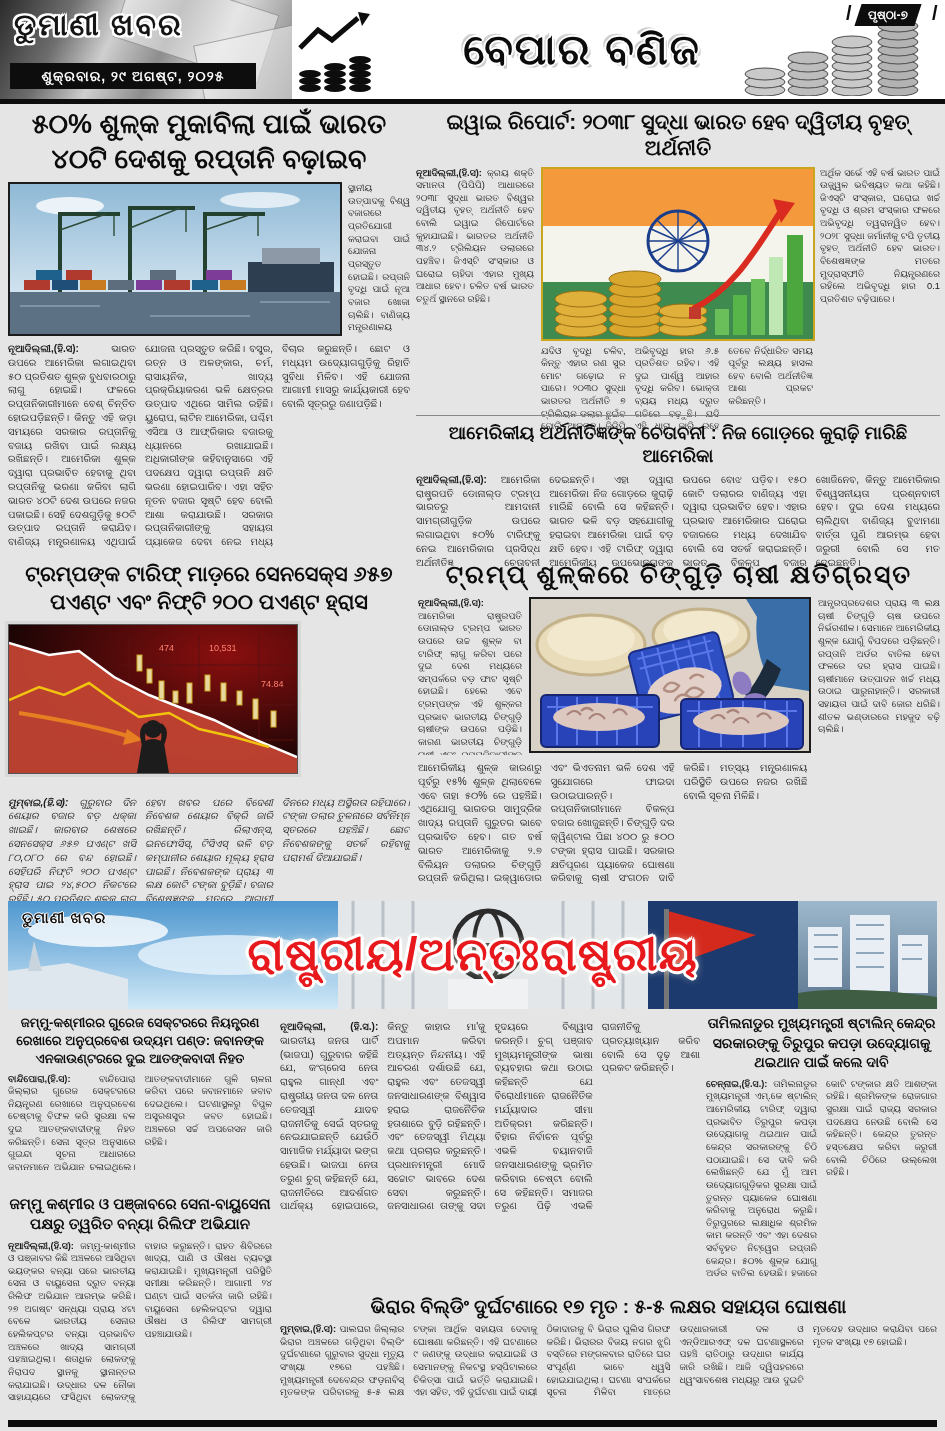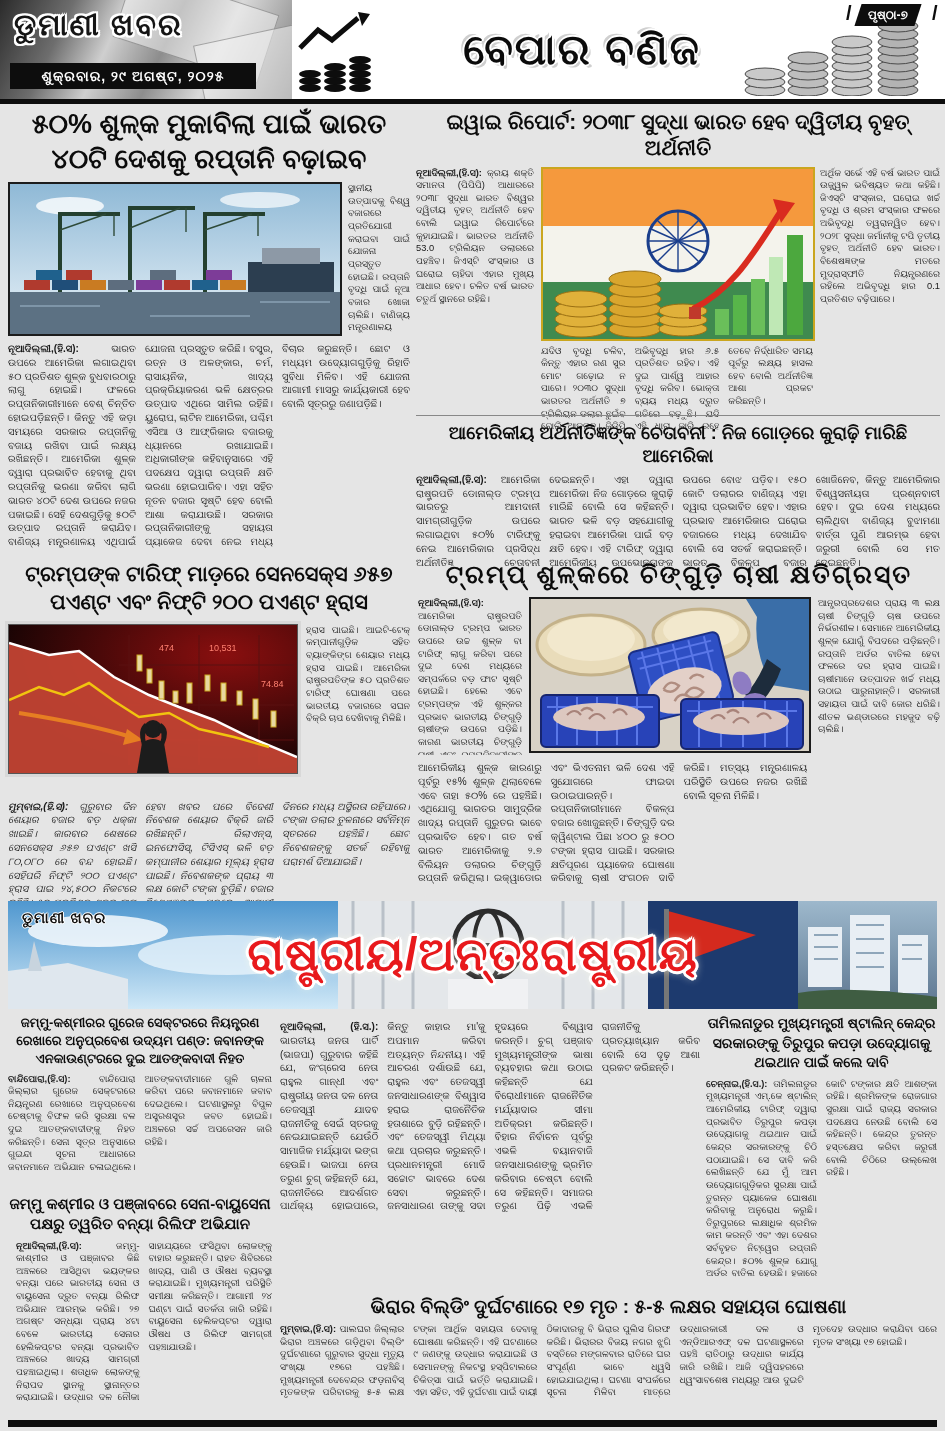--- a/index.html
+++ b/index.html
@@ -191,21 +191,21 @@
       <span class="dl">ନୂଆଦିଲ୍ଲୀ,(ହି.ସ):</span>
       <span>ଭାରତ ଉପରେ ଆମେରିକା ଲଗାଇଥିବା ୫୦ ପ୍ରତିଶତ ଶୁଳ୍କ ବୁଧବାରଠାରୁ ଲାଗୁ ହୋଇଛି। ଫଳରେ ରପ୍ତାନିକାରୀମାନେ ବେଶ୍ ଚିନ୍ତିତ ହୋଇପଡ଼ିଛନ୍ତି। କିନ୍ତୁ ଏହି କଡ଼ା ସମୟରେ ସରକାର ରପ୍ତାନିକୁ ବଜାୟ ରଖିବା ପାଇଁ ଲକ୍ଷ୍ୟ ରଖିଛନ୍ତି। ଆମେରିକା ଶୁଳ୍କ ଦ୍ୱାରା ପ୍ରଭାବିତ ହେବାକୁ ଥିବା ରପ୍ତାନିକୁ ଭରଣା କରିବା ଲାଗି ଭାରତ ୪୦ଟି ଦେଶ ଉପରେ ନଜର ପକାଇଛି। ସେହି ଦେଶଗୁଡ଼ିକୁ ୫୦ଟି ଉତ୍ପାଦ ରପ୍ତାନି କରାଯିବ। ବାଣିଜ୍ୟ ମନ୍ତ୍ରଣାଳୟ ଏଥିପାଇଁ ଯୋଜନା ପ୍ରସ୍ତୁତ କରିଛି। ବସ୍ତ୍ର, ରତ୍ନ ଓ ଅଳଙ୍କାର, ଚର୍ମ, ରାସାୟନିକ, ଖାଦ୍ୟ ପ୍ରକ୍ରିୟାକରଣ ଭଳି କ୍ଷେତ୍ରର ଉତ୍ପାଦ ଏଥିରେ ସାମିଲ ରହିଛି। ୟୁରୋପ, ଲାଟିନ ଆମେରିକା, ପଶ୍ଚିମ ଏସିଆ ଓ ଆଫ୍ରିକାର ବଜାରକୁ ଧ୍ୟାନରେ ରଖାଯାଇଛି। ଅଧିକାରୀଙ୍କ କହିବାନୁସାରେ ଏହି ପଦକ୍ଷେପ ଦ୍ୱାରା ରପ୍ତାନି କ୍ଷତି ଭରଣା ହୋଇପାରିବ। ଏହା ସହିତ ନୂତନ ବଜାର ସୃଷ୍ଟି ହେବ ବୋଲି ଆଶା କରାଯାଉଛି। ସରକାର ରପ୍ତାନିକାରୀଙ୍କୁ ସହାୟତା ପ୍ୟାକେଜ ଦେବା ନେଇ ମଧ୍ୟ ବିଚାର କରୁଛନ୍ତି। ଛୋଟ ଓ ମଧ୍ୟମ ଉଦ୍ୟୋଗଗୁଡ଼ିକୁ ରିହାତି ସୁବିଧା ମିଳିବ। ଏହି ଯୋଜନା ଆଗାମୀ ମାସରୁ କାର୍ଯ୍ୟକାରୀ ହେବ ବୋଲି ସୂତ୍ରରୁ ଜଣାପଡ଼ିଛି।</span>
     </div>
   </div>
 
   <div class="abs" style="left:416px;top:109px;width:524px;height:304px;">
     <h2 class="hl" style="font-size:21px;line-height:1.25;">ଇୱାଇ ରିପୋର୍ଟ: ୨୦୩୮ ସୁଦ୍ଧା ଭାରତ ହେବ ଦ୍ୱିତୀୟ ବୃହତ୍ ଅର୍ଥନୀତି</h2>
     <div style="display:flex;gap:7px;margin-top:5px;">
       <div class="jtext jsmall" style="width:118px;height:268px;">
         <span class="dl">ନୂଆଦିଲ୍ଲୀ,(ହି.ସ):</span>
-        <span>କ୍ରୟ ଶକ୍ତି ସମାନତା (ପିପିପି) ଆଧାରରେ ୨୦୩୮ ସୁଦ୍ଧା ଭାରତ ବିଶ୍ୱର ଦ୍ୱିତୀୟ ବୃହତ୍ ଅର୍ଥନୀତି ହେବ ବୋଲି ଇୱାଇ ରିପୋର୍ଟରେ କୁହାଯାଇଛି। ଭାରତର ଅର୍ଥନୀତି 53.0 ଟ୍ରିଲିୟନ ଡଲାରରେ ପହଞ୍ଚିବ। ଜିଏସ୍‌ଟି ସଂସ୍କାର ଓ ଘରୋଇ ଚାହିଦା ଏହାର ମୁଖ୍ୟ ଆଧାର ହେବ। ଚଳିତ ବର୍ଷ ଭାରତ ଚତୁର୍ଥ ସ୍ଥାନରେ ରହିଛି।</span>
+        <span>କ୍ରୟ ଶକ୍ତି ସମାନତା (ପିପିପି) ଆଧାରରେ ୨୦୩୮ ସୁଦ୍ଧା ଭାରତ ବିଶ୍ୱର ଦ୍ୱିତୀୟ ବୃହତ୍ ଅର୍ଥନୀତି ହେବ ବୋଲି ଇୱାଇ ରିପୋର୍ଟରେ କୁହାଯାଇଛି। ଭାରତର ଅର୍ଥନୀତି ୩୪.୨ ଟ୍ରିଲିୟନ ଡଲାରରେ ପହଞ୍ଚିବ। ଜିଏସ୍‌ଟି ସଂସ୍କାର ଓ ଘରୋଇ ଚାହିଦା ଏହାର ମୁଖ୍ୟ ଆଧାର ହେବ। ଚଳିତ ବର୍ଷ ଭାରତ ଚତୁର୍ଥ ସ୍ଥାନରେ ରହିଛି।</span>
       </div>
       <div style="width:272px;">
         <figure>
           <svg width="270" height="170" viewBox="0 0 270 170" style="display:block;border:2px solid #caa61f;">
             <rect width="270" height="57" fill="#f5993d"></rect>
             <rect y="57" width="270" height="56" fill="#f4f3ec"></rect>
             <rect y="113" width="270" height="57" fill="#3f8a4f"></rect>
             <circle cx="135" cy="72" r="30" fill="none" stroke="#1a3e8c" stroke-width="3"></circle>
             <g stroke="#1a3e8c" stroke-width="1.4">
               <line x1="135" y1="42" x2="135" y2="102"></line>
@@ -305,21 +305,20 @@
             <text x="252" y="62">74.84</text>
           </g>
           <g fill="#1c1c1c">
             <circle cx="144" cy="104" r="9"></circle>
             <path d="M128,148 L133,118 Q144,110 155,118 L160,148 Z"></path>
             <path d="M133,120 Q128,104 136,98 L140,103 Q134,108 137,118 Z"></path>
             <path d="M155,120 Q162,104 152,98 L149,103 Q155,108 151,118 Z"></path>
           </g>
         </svg>
       </figure>
-      <div class="jtext jsmall" style="flex:1;height:154px;">ହ୍ରାସ ପାଇଛି। ଆଇଟି-ଟେକ୍ କମ୍ପାନୀଗୁଡ଼ିକ ସହିତ ବ୍ୟାଙ୍କିଙ୍ଗ ଶେୟାର ମଧ୍ୟ ହ୍ରାସ ପାଇଛି। ଆମେରିକା ରାଷ୍ଟ୍ରପତିଙ୍କ ୫୦ ପ୍ରତିଶତ ଟାରିଫ୍ ଘୋଷଣା ପରେ ଭାରତୀୟ ବଜାରରେ ସଘନ ବିକ୍ରି ଚାପ ଦେଖିବାକୁ ମିଳିଛି।</div>
     </div>
     <div class="jtext cols3" style="margin-top:22px;height:112px;font-style:italic;">
       <span class="dl">ମୁମ୍ବାଇ,(ହି.ସ):</span>
       <span>ଗୁରୁବାର ଦିନ ଶେୟାର ବଜାର ବଡ଼ ଧକ୍କା ଖାଇଛି। କାରବାର ଶେଷରେ ସେନସେକ୍ସ ୬୫୭ ପଏଣ୍ଟ ଖସି ୮୦,୦୮୦ ରେ ବନ୍ଦ ହୋଇଛି। ସେହିପରି ନିଫ୍ଟି ୨୦୦ ପଏଣ୍ଟ ହ୍ରାସ ପାଇ ୨୪,୫୦୦ ନିକଟରେ ରହିଛି। ୫୦ ପ୍ରତିଶତ ଶୁଳ୍କ ଲାଗୁ ହେବା ଖବର ପରେ ବିଦେଶୀ ନିବେଶକ ଶେୟାର ବିକ୍ରି ଜାରି ରଖିଛନ୍ତି। ରିଲାଏନ୍ସ, ଇନଫୋସିସ୍, ଟିସିଏସ୍ ଭଳି ବଡ଼ କମ୍ପାନୀର ଶେୟାର ମୂଲ୍ୟ ହ୍ରାସ ପାଇଛି। ନିବେଶକଙ୍କ ପ୍ରାୟ ୩ ଲକ୍ଷ କୋଟି ଟଙ୍କା ବୁଡ଼ିଛି। ବଜାର ବିଶେଷଜ୍ଞଙ୍କ ମତରେ ଆଗାମୀ ଦିନରେ ମଧ୍ୟ ଅସ୍ଥିରତା ରହିପାରେ। ଟଙ୍କା ଡଲାର ତୁଳନାରେ ସର୍ବନିମ୍ନ ସ୍ତରରେ ପହଞ୍ଚିଛି। ଛୋଟ ନିବେଶକଙ୍କୁ ସତର୍କ ରହିବାକୁ ପରାମର୍ଶ ଦିଆଯାଇଛି।</span>
     </div>
   </div>
 
   <div class="abs" style="left:418px;top:560px;width:522px;height:338px;">
     <h2 class="hl" style="font-size:25px;letter-spacing:2px;">ଟ୍ରମ୍ପ୍ ଶୁଳ୍କରେ ଚିଙ୍ଗୁଡ଼ି ଚାଷୀ କ୍ଷତିଗ୍ରସ୍ତ</h2>
     <div style="display:flex;gap:7px;margin-top:7px;">
@@ -455,21 +454,21 @@
   <div class="abs" style="left:8px;top:1014px;width:264px;height:178px;">
     <h3 class="hl" style="font-size:13px;line-height:1.4;">ଜମ୍ମୁ-କଶ୍ମୀରର ଗୁରେଜ ସେକ୍ଟରରେ ନିୟନ୍ତ୍ରଣ ରେଖାରେ ଅନୁପ୍ରବେଶ ଉଦ୍ୟମ ପଣ୍ଡ: ଜବାନଙ୍କ ଏନକାଉଣ୍ଟରରେ ଦୁଇ ଆତଙ୍କବାଦୀ ନିହତ</h3>
     <div class="jtext jsmall cols2" style="margin-top:4px;height:112px;">
       <span class="dl">ବାନ୍ଦିପୋରା,(ହି.ସ):</span>
       <span>ବାନ୍ଦିପୋରା ଜିଲ୍ଲାର ଗୁରେଜ ସେକ୍ଟରରେ ନିୟନ୍ତ୍ରଣ ରେଖାରେ ଅନୁପ୍ରବେଶ ଚେଷ୍ଟାକୁ ବିଫଳ କରି ସୁରକ୍ଷା ବଳ ଦୁଇ ଆତଙ୍କବାଦୀଙ୍କୁ ନିହତ କରିଛନ୍ତି। ସେନା ସୂତ୍ର ଅନୁସାରେ ଗୁଇନ୍ଦା ସୂଚନା ଆଧାରରେ ଜବାନମାନେ ଅଭିଯାନ ଚଳାଇଥିଲେ। ଆତଙ୍କବାଦୀମାନେ ଗୁଳି ଚାଳନା କରିବା ପରେ ଜବାନମାନେ ଜବାବ ଦେଇଥିଲେ। ଘଟଣାସ୍ଥଳରୁ ବିପୁଳ ଅସ୍ତ୍ରଶସ୍ତ୍ର ଜବତ ହୋଇଛି। ଅଞ୍ଚଳରେ ସର୍ଚ୍ଚ ଅପରେସନ ଜାରି ରହିଛି।</span>
     </div>
   </div>
 
   <div class="abs" style="left:8px;top:1194px;width:264px;height:228px;">
     <h3 class="hl" style="font-size:15px;line-height:1.35;">ଜମ୍ମୁ କଶ୍ମୀର ଓ ପଞ୍ଜାବରେ ସେନା-ବାୟୁସେନା ପକ୍ଷରୁ ତ୍ୱରିତ ବନ୍ୟା ରିଲିଫ ଅଭିଯାନ</h3>
-    <div class="jtext jsmall cols2" style="margin-top:5px;height:174px;margin-left:8px;">
+    <div class="jtext jsmall cols2" style="margin-top:5px;height:174px;">
       <span class="dl">ନୂଆଦିଲ୍ଲୀ,(ହି.ସ):</span>
       <span>ଜମ୍ମୁ-କାଶ୍ମୀର ଓ ପଞ୍ଜାବର କିଛି ଅଞ୍ଚଳରେ ଆସିଥିବା ଭୟଙ୍କର ବନ୍ୟା ପରେ ଭାରତୀୟ ସେନା ଓ ବାୟୁସେନା ଦ୍ରୁତ ବନ୍ୟା ରିଲିଫ ଅଭିଯାନ ଆରମ୍ଭ କରିଛି। ୨୭ ଅଗଷ୍ଟ ସନ୍ଧ୍ୟା ପ୍ରାୟ ୪ଟା ବେଳେ ଭାରତୀୟ ସେନାର ହେଲିକପ୍ଟର ବନ୍ୟା ପ୍ରଭାବିତ ଅଞ୍ଚଳରେ ଖାଦ୍ୟ ସାମଗ୍ରୀ ପହଞ୍ଚାଇଥିଲା। ଶତାଧିକ ଲୋକଙ୍କୁ ନିରାପଦ ସ୍ଥାନକୁ ସ୍ଥାନାନ୍ତର କରାଯାଇଛି। ଉଦ୍ଧାର ଦଳ ନୌକା ସାହାଯ୍ୟରେ ଫସିଥିବା ଲୋକଙ୍କୁ ବାହାର କରୁଛନ୍ତି। ରାହତ ଶିବିରରେ ଖାଦ୍ୟ, ପାଣି ଓ ଔଷଧ ବ୍ୟବସ୍ଥା କରାଯାଇଛି। ମୁଖ୍ୟମନ୍ତ୍ରୀ ପରିସ୍ଥିତି ସମୀକ୍ଷା କରିଛନ୍ତି। ଆଗାମୀ ୨୪ ଘଣ୍ଟା ପାଇଁ ସତର୍କତା ଜାରି ରହିଛି। ବାୟୁସେନା ହେଲିକପ୍ଟର ଦ୍ୱାରା ଔଷଧ ଓ ରିଲିଫ ସାମଗ୍ରୀ ପହଞ୍ଚାଯାଉଛି।</span>
     </div>
   </div>
 
   <div class="abs" style="left:280px;top:1014px;width:420px;height:280px;">
     <div class="jtext cols4" style="margin-top:6px;height:204px;">
       <span class="dl">ନୂଆଦିଲ୍ଲୀ, (ହି.ସ.):</span>
       <span>ଭାରତୀୟ ଜନତା ପାର୍ଟି (ଭାଜପା) ଗୁରୁବାର କହିଛି ଯେ, କଂଗ୍ରେସ ନେତା ରାହୁଲ ଗାନ୍ଧୀ ଏବଂ ରାଷ୍ଟ୍ରୀୟ ଜନତା ଦଳ ନେତା ତେଜସ୍ୱୀ ଯାଦବ ରାଜନୀତିକୁ ସେଇଁ ସ୍ତରକୁ ନେଇଯାଇଛନ୍ତି ଯେଉଁଠି ସାମାଜିକ ମର୍ଯ୍ୟାଦା ଭଙ୍ଗ ହେଉଛି। ଭାଜପା ନେତା ତରୁଣ ଚୁଗ୍ କହିଛନ୍ତି ଯେ, ରାଜନୀତିରେ ଆଦର୍ଶଗତ ପାର୍ଥକ୍ୟ ହୋଇପାରେ, କିନ୍ତୁ କାହାର ମା'କୁ ଅପମାନ କରିବା ଅତ୍ୟନ୍ତ ନିନ୍ଦନୀୟ। ଏହି ଆଚରଣ ଦର୍ଶାଉଛି ଯେ, ରାହୁଲ ଏବଂ ତେଜସ୍ୱୀ ଜନସାଧାରଣଙ୍କ ବିଶ୍ୱାସ ହରାଇ ରାଜନୈତିକ ହତାଶାରେ ବୁଡ଼ି ରହିଛନ୍ତି। ଏବଂ ତେଜସ୍ୱୀ ମିଥ୍ୟା କଥା ପ୍ରଚାର କରୁଛନ୍ତି। ପ୍ରଧାନମନ୍ତ୍ରୀ ମୋଦି ସଚ୍ଚୋଟ ଭାବରେ ଦେଶ ସେବା କରୁଛନ୍ତି। ଜନସାଧାରଣ ତାଙ୍କୁ ସଦା ହୃଦୟରେ ବିଶ୍ୱାସ କରନ୍ତି। ଚୁଗ୍ ପଞ୍ଜାବ ମୁଖ୍ୟମନ୍ତ୍ରୀଙ୍କ ଭାଷା ବ୍ୟବହାର କଥା ଉଠାଇ କହିଛନ୍ତି ଯେ ବିରୋଧୀମାନେ ରାଜନୈତିକ ମର୍ଯ୍ୟାଦାର ସୀମା ଅତିକ୍ରମ କରିଛନ୍ତି। ବିହାର ନିର୍ବାଚନ ପୂର୍ବରୁ ଏଭଳି ବୟାନବାଜି ଜନସାଧାରଣଙ୍କୁ ଭ୍ରମିତ କରିବାର ଚେଷ୍ଟା ବୋଲି ସେ କହିଛନ୍ତି। ସମାଜର ତରୁଣ ପିଢ଼ି ଏଭଳି ରାଜନୀତିକୁ ପ୍ରତ୍ୟାଖ୍ୟାନ କରିବ ବୋଲି ସେ ଦୃଢ଼ ଆଶା ପ୍ରକଟ କରିଛନ୍ତି।</span>
     </div>

